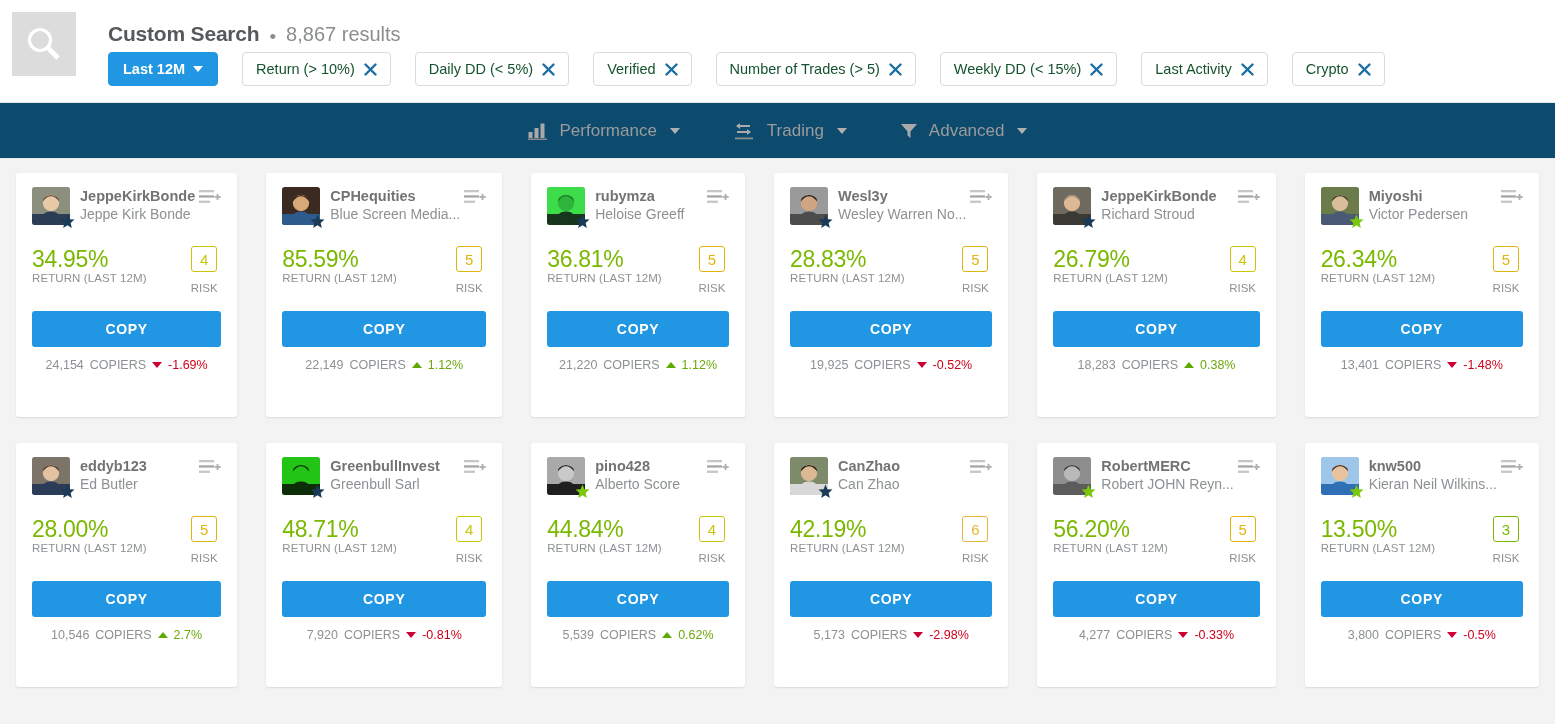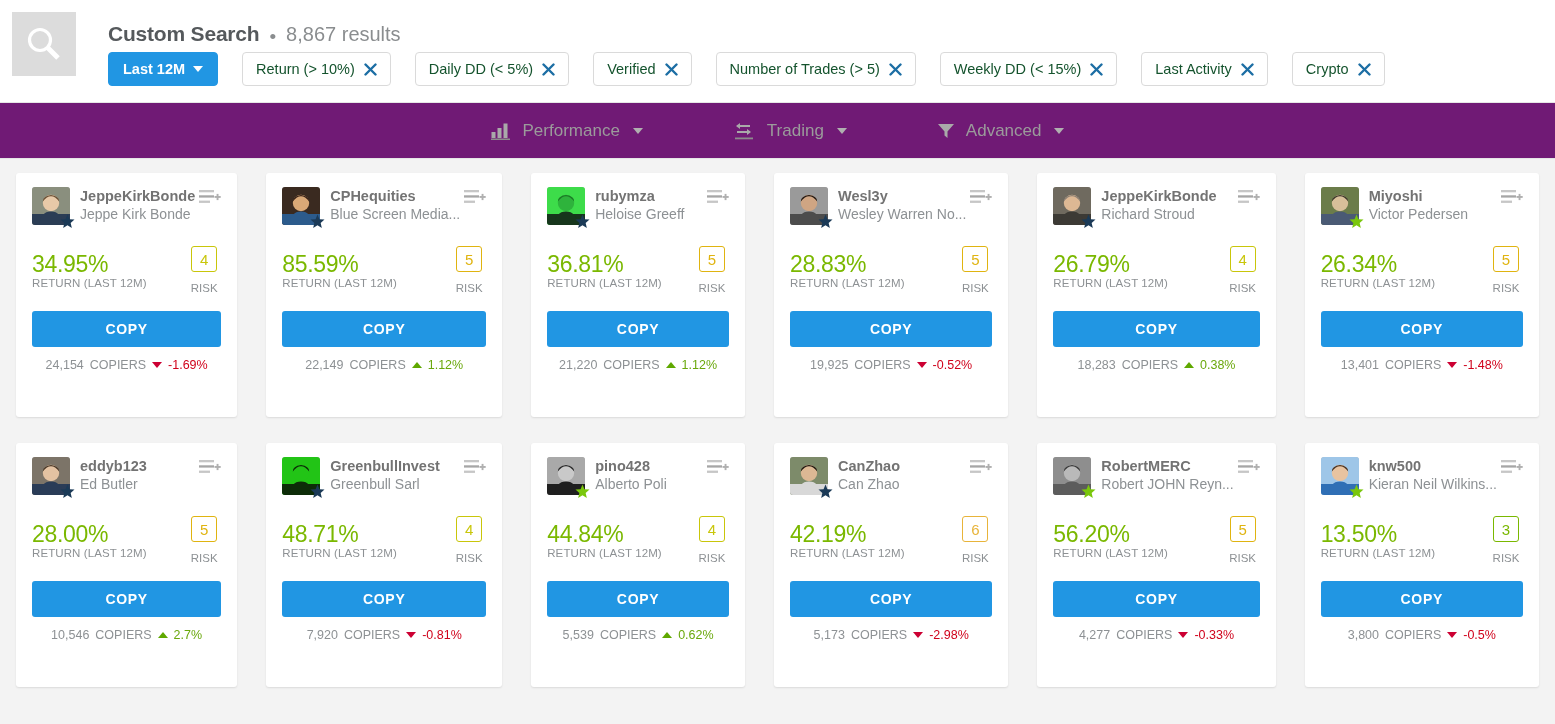--- a/index.html
+++ b/index.html
@@ -71,25 +71,25 @@
   .caret-dn {
     width: 0; height: 0;
     border-left: 5px solid transparent;
     border-right: 5px solid transparent;
     border-top: 6px solid currentColor;
     display: inline-block;
   }
 
   
   .toolbar {
-    background: #701a75;
+    background: #0c4a6e;
     height: 56px;
     border-bottom: 1px solid #e6e6e6;
     display: flex; align-items: center; justify-content: center;
-    gap: 90px;
+    gap: 53px;
   }
   .tool-item {
     display: flex; align-items: center; gap: 11px;
     color: #9b9b9b;
     font-size: 17px;
     cursor: pointer;
   }
   .tool-item .tcaret {
     width: 0; height: 0;
     border-left: 5px solid transparent;
@@ -141,21 +141,21 @@
     line-height: 17px;
   }
   .fullname {
     font-size: 14px; color: #8d9194;
     white-space: nowrap; overflow: hidden; text-overflow: ellipsis;
     line-height: 16px; margin-top: 1px;
   }
   .addlist { flex: none; margin-left: 4px; padding-top: 2px; cursor: pointer; }
 
   .stats {
-    display: flex; align-items: center;
+    display: flex; align-items: flex-start;
     margin-top: 21px;
   }
   .stat-left { flex: 1; }
   .ret {
     font-size: 23px; color: #7ab800; font-weight: normal;
     line-height: 26px; letter-spacing: -0.3px;
   }
   .ret-lbl {
     font-size: 11.5px; color: #8d9194;
     letter-spacing: 0.1px; 
@@ -715,21 +715,21 @@
               <path d="M10.8 14.5 Q19 4 27.2 14.5 Q27.2 9 19 8 Q10.8 9 10.8 14.5 Z" fill="#2a2a2a"></path>
               <path d="M19 24.5 C12 24.5 8 29 7.5 38 L30.5 38 C30 29 26 24.5 19 24.5 Z" fill="#1f1f1f"></path>
             </svg>
           </div>
           <span class="star"><svg width="15" height="15" viewBox="0 0 15 15" aria-hidden="true">
               <path d="M7.5 0.5 L9.45 5.2 L14.5 5.6 L10.65 8.9 L11.85 13.9 L7.5 11.2 L3.15 13.9 L4.35 8.9 L0.5 5.6 L5.55 5.2 Z" fill="#7ac70c"></path>
             </svg></span>
         </div>
         <div class="names">
           <div class="uname">pino428</div>
-          <div class="fullname">Alberto Poli</div>
+          <div class="fullname">Alberto Score</div>
         </div>
         <div class="addlist"><svg width="22" height="16" viewBox="0 0 22 16" aria-hidden="true">
             <rect x="0" y="1" width="15" height="2.3" fill="#c6c6c6"></rect>
             <rect x="0" y="6.3" width="15" height="2.3" fill="#a6a6a6"></rect>
             <rect x="0" y="11.6" width="11" height="2.3" fill="#c6c6c6"></rect>
             <rect x="15.5" y="7" width="6.2" height="1.9" fill="#b0b0b0"></rect>
             <rect x="17.6" y="4.9" width="1.9" height="6.2" fill="#b0b0b0"></rect>
           </svg></div>
       </div>
       <div class="stats">

